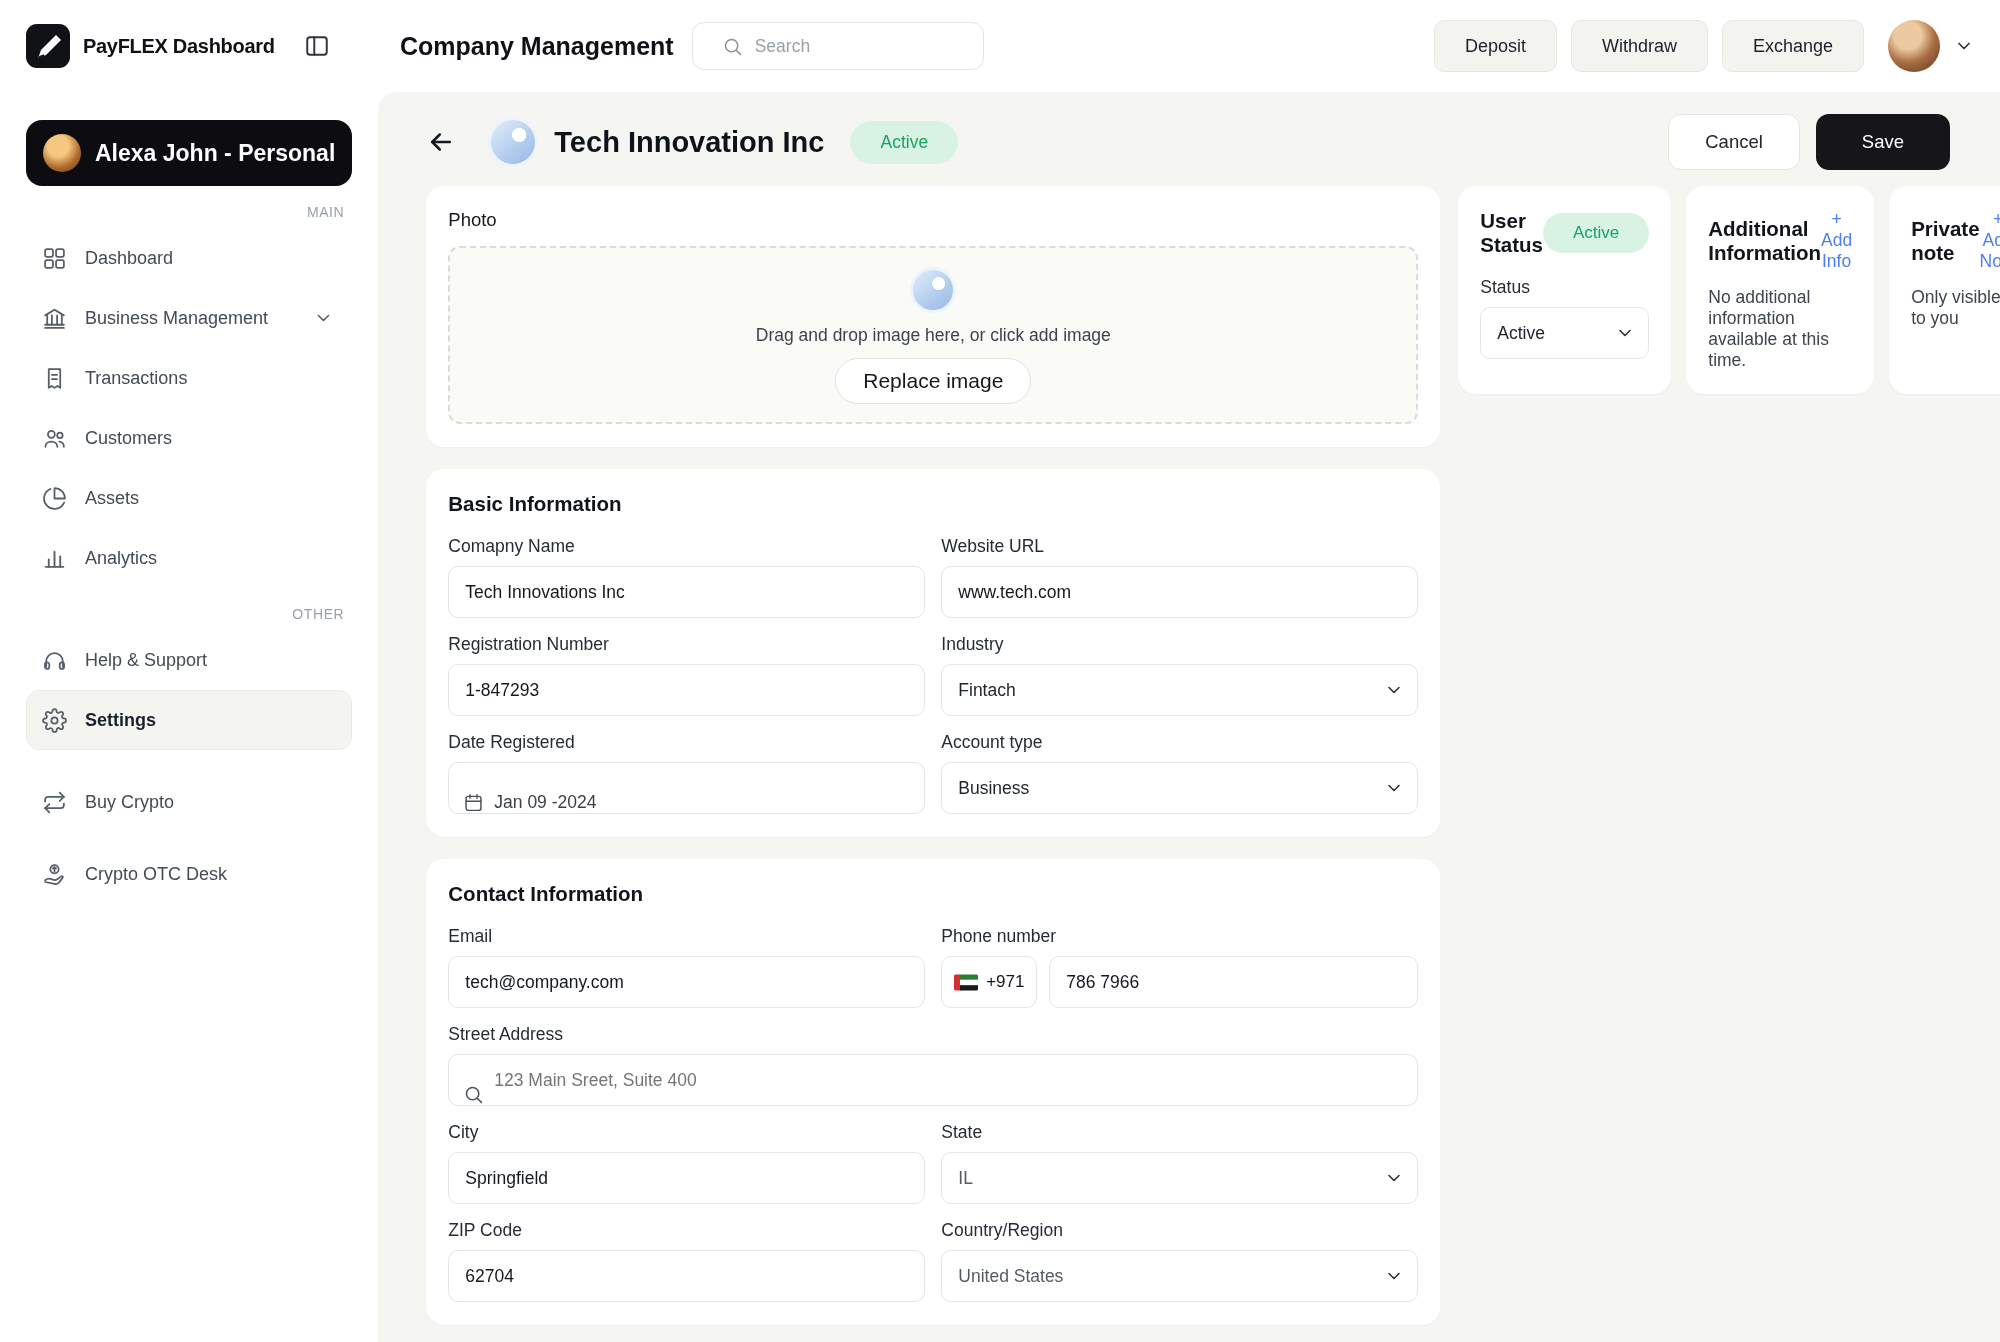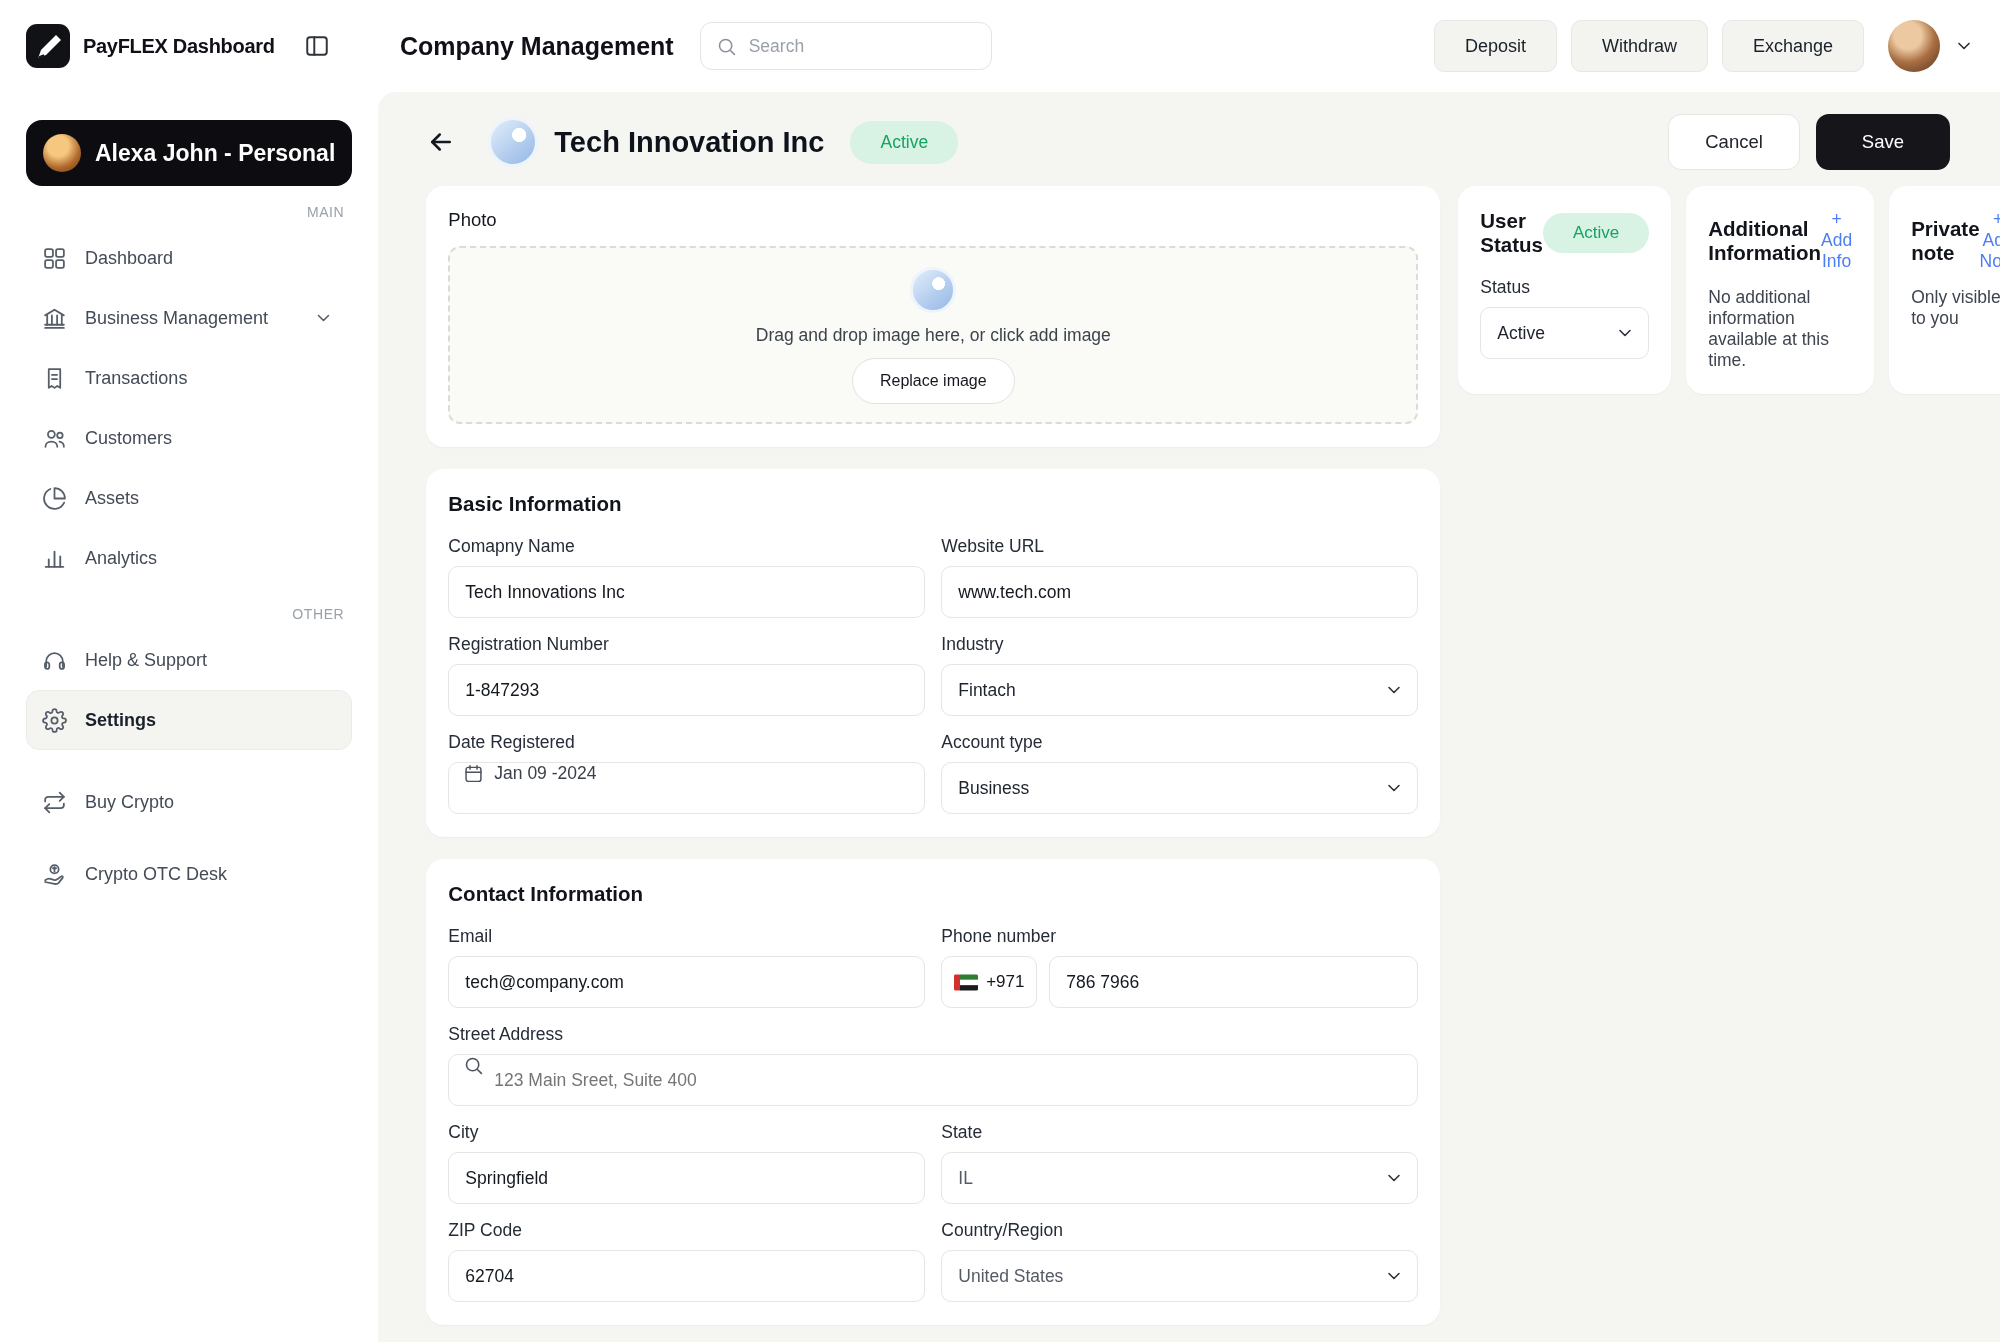--- a/index.html
+++ b/index.html
@@ -13,21 +13,21 @@
   body{width:2000px;height:1342px;font-family:"Liberation Sans",sans-serif;color:#14181f;}
   .app{width:2000px;height:1342px;display:flex;flex-direction:column;background:#fff;overflow:hidden;}
 
   
   .topbar{flex:0 0 92px;background:#fff;display:flex;align-items:center;}
   .brand{flex:0 0 354px;display:flex;align-items:center;gap:13px;padding-left:26px;}
   .logo{width:44px;height:44px;flex:0 0 44px;}
   .brand-name{font-size:20px;font-weight:700;letter-spacing:-0.3px;color:#0f1117;white-space:nowrap;}
   .collapse-btn{margin-left:auto;margin-right:24px;width:26px;height:26px;color:#30343b;cursor:pointer;background:none;border:none;padding:0;}
   .page-title{font-size:25px;font-weight:700;margin-left:46px;color:#0f1117;white-space:nowrap;}
-  .search-box{margin-left:26px;width:292px;height:48px;border:1.5px solid #e4e4e1;border-radius:12px;display:flex;align-items:center;gap:10px;padding:0 15px;background:#fff;}
+  .search-box{margin-left:18px;width:292px;height:48px;border:1.5px solid #e4e4e1;border-radius:12px;display:flex;align-items:center;gap:10px;padding:0 29px;background:#fff;}
   .search-box svg{width:21px;height:21px;color:#8b919b;flex:0 0 21px;}
   .search-box input{border:none;outline:none;font-size:17.5px;color:#333;width:100%;font-family:inherit;background:transparent;}
   .search-box input::placeholder{color:#9aa0aa;}
   .top-actions{margin-left:auto;display:flex;align-items:center;gap:14px;padding-right:26px;}
   .pill-btn{height:52px;padding:0 30px;background:#f3f3f0;border:1px solid #e7e7e4;border-radius:10px;font-size:18px;color:#1b212b;font-family:inherit;cursor:pointer;white-space:nowrap;}
   .avatar-top{width:52px;height:52px;border-radius:50%;margin-left:10px;background:radial-gradient(circle at 38% 30%,#ecc9a0 0 28%,#a96f43 55%,#58321d 100%);border:none;cursor:pointer;flex:0 0 52px;}
   .chev-top{width:20px;height:20px;color:#2c313a;cursor:pointer;}
 
   
   .body{flex:1;display:flex;min-height:0;background:#fff;}
@@ -59,30 +59,30 @@
   .columns{display:flex;gap:18px;align-items:flex-start;}
   .col-left{width:1014px;flex:0 0 1014px;display:flex;flex-direction:column;gap:22px;}
   .col-right{flex:1;display:flex;flex-direction:row;gap:15px;}
   .card{background:#fff;border-radius:18px;padding:23px 22px;box-shadow:0 1px 2px rgba(16,24,40,0.04);}
 
   
   .photo-label{font-size:18.5px;color:#15181e;}
   .dropzone{margin-top:15px;border:2px dashed #dcdcd6;border-radius:12px;background:#fafaf7;height:178px;display:flex;flex-direction:column;align-items:center;justify-content:center;gap:12px;cursor:pointer;}
   .drop-avatar{width:46px;height:46px;border-radius:50%;background:radial-gradient(circle at 64% 34%,#ffffff 0 17%,rgba(255,255,255,0) 18%),linear-gradient(140deg,#e3eefb 0%,#b6cfef 55%,#96b7e4 100%);border:3px solid #eef4fc;}
   .drop-text{font-size:17.5px;color:#3c434d;}
-  .btn-replace{background:#fff;border:1px solid #e2e2df;border-radius:24px;height:46px;padding:0 27px;font-size:16px;color:#15181e;font-family:inherit;cursor:pointer;}
+  .btn-replace{background:#fff;border:1px solid #e2e2df;border-radius:24px;height:46px;padding:0 27px;font-size:21px;color:#15181e;font-family:inherit;cursor:pointer;}
 
   
   .card-title{font-size:20.5px;font-weight:700;color:#11141b;}
   .form-grid{display:grid;grid-template-columns:1fr 1fr;column-gap:16px;row-gap:20px;margin-top:20px;gap:16px;}
   .field-label{display:block;font-size:17.5px;color:#252c37;margin-bottom:9px;}
   .full{grid-column:1 / span 2;}
   .input{width:100%;height:52px;border:1px solid #e5e5e1;border-radius:10px;padding:8px 16px;font-size:17.5px;color:#14181f;background:#fff;font-family:inherit;outline:none;}
   .input::placeholder{color:#8d939d;}
-  .iconed{display:flex;align-items:flex-start;gap:10px;border:1px solid #e5e5e1;border-radius:10px;height:52px;padding:0 14px;background:#fff;}
+  .iconed{display:flex;align-items:flex-end;gap:10px;border:1px solid #e5e5e1;border-radius:10px;height:52px;padding:0 14px;background:#fff;}
   .iconed svg{width:21px;height:21px;color:#4b525d;flex:0 0 21px;}
   .iconed .txt{font-size:17.5px;color:#3a414b;}
   .iconed input{border:none;height:100%;padding:0;flex:1;}
   .iconed input{font-size:17.5px;color:#14181f;outline:none;font-family:inherit;}
   .select{position:relative;display:flex;align-items:center;border:1px solid #e5e5e1;border-radius:10px;height:52px;padding:0 40px 0 16px;background:#fff;font-size:17.5px;color:#1d232d;cursor:pointer;}
   .select .chev{position:absolute;right:13px;width:20px;height:20px;color:#2c313a;}
   .select.muted{color:#545b66;}
   .phone-row{display:flex;gap:12px;}
   .cc-box{flex:0 0 96px;display:flex;align-items:center;justify-content:center;gap:8px;border:1px solid #e5e5e1;border-radius:10px;height:52px;background:#fff;cursor:pointer;}
   .cc-box svg{width:24px;height:17px;border-radius:2px;}

